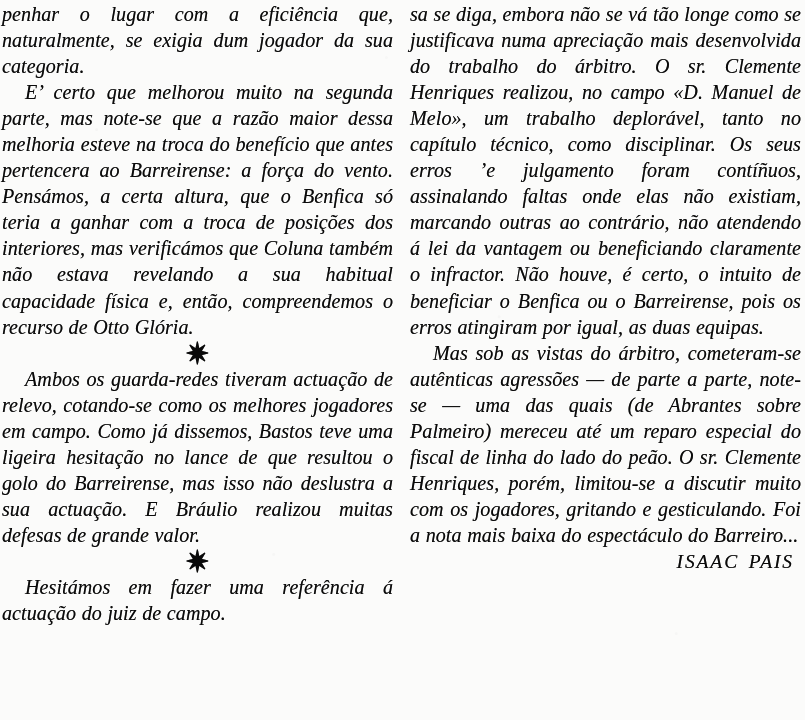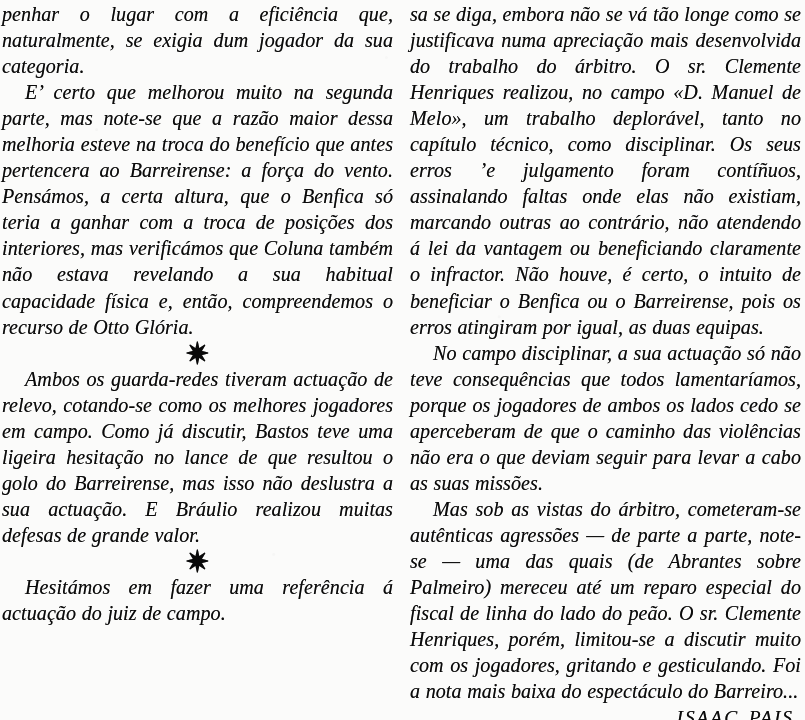--- a/index.html
+++ b/index.html
@@ -120,36 +120,35 @@
   <div id="columns">
 
     <div class="column" id="column-left">
 
       <p class="para no-indent justify-all">penhar o lugar com a eficiência que, naturalmente, se exigia dum jogador da sua categoria.</p>
 
       <p class="para">E’ certo que melhorou muito na segunda parte, mas note-se que a razão maior dessa melhoria esteve na troca do benefício que antes pertencera ao Barreirense: a força do vento. Pensámos, a certa altura, que o Benfica só teria a ganhar com a troca de posições dos interiores, mas verificámos que Coluna também não estava revelando a sua habitual capacidade física e, então, compreendemos o recurso de Otto Glória.</p>
 
       <div class="separator"><span class="star-glyph">✷</span></div>
 
-      <p class="para">Ambos os guarda-redes tiveram actuação de relevo, cotando-se como os melhores jogadores em campo. Como já discutir, Bastos teve uma ligeira hesitação no lance de que resultou o golo do Barreirense, mas isso não deslustra a sua actuação. E Bráulio realizou muitas defesas de grande valor.</p>
+      <p class="para">Ambos os guarda-redes tiveram actuação de relevo, cotando-se como os melhores jogadores em campo. Como já dissemos, Bastos teve uma ligeira hesitação no lance de que resultou o golo do Barreirense, mas isso não deslustra a sua actuação. E Bráulio realizou muitas defesas de grande valor.</p>
 
 
       <div class="separator"><span class="star-glyph">✷</span></div>
 
       <p class="para">Hesitámos em fazer uma referência á actuação do juiz de campo.</p>
 
     </div>
 
     <div id="gutter"></div>
 
     <div class="column" id="column-right">
 
       <p class="para no-indent">sa se diga, embora não se vá tão longe como se justificava numa apreciação mais desenvolvida do trabalho do árbitro. O sr. Clemente Henriques realizou, no campo «D. Manuel de Melo», um trabalho deplorável, tanto no capítulo técnico, como disciplinar. Os seus erros ’e julgamento foram contíñuos, assinalando faltas onde elas não existiam, marcando outras ao contrário, não atendendo á lei da vantagem ou beneficiando claramente o infractor. Não houve, é certo, o intuito de beneficiar o Benfica ou o Barreirense, pois os erros atingiram por igual, as duas equipas.</p>
 
-      <p class="para">No campo disciplinar, a sua actuação só não teve consequências que todos lamentaríamos, porque os jogadores de ambos os lados cedo se aperceberam de que o caminho das violências não era o que deviam seguir para levar a cabo as suas missões.</p>
 
       <p class="para">Mas sob as vistas do árbitro, cometeram-se autênticas agressões — de parte a parte, note-se — uma das quais (de Abrantes sobre Palmeiro) mereceu até um reparo especial do fiscal de linha do lado do peão. O sr. Clemente Henriques, porém, limitou-se a discutir muito com os jogadores, gritando e gesticulando. Foi a nota mais baixa do espectáculo do Barreiro...</p>
 
       <div class="byline">ISAAC PAIS</div>
     </div>
 
   </div>
 </div>
 
 </body></html>

